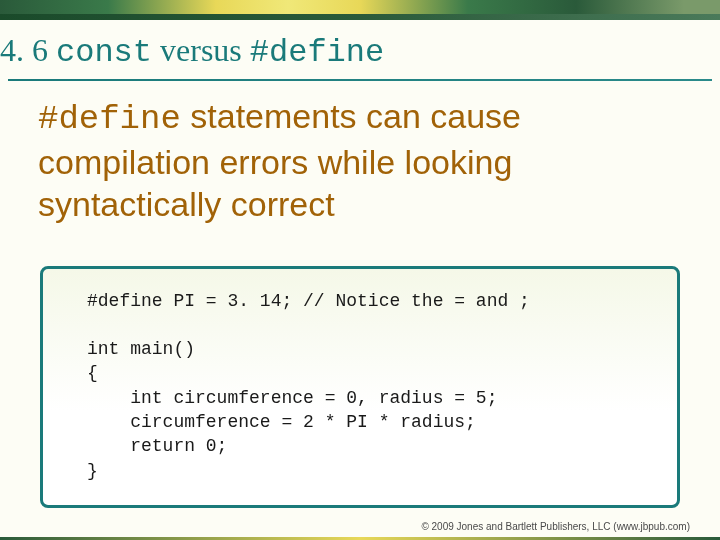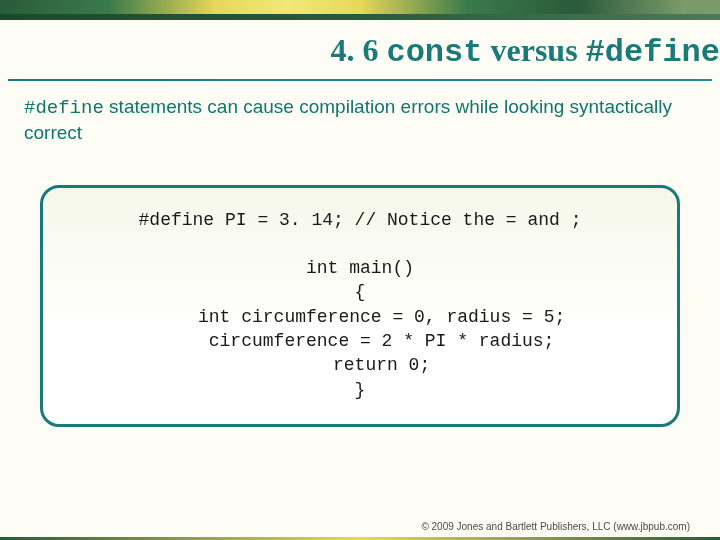--- a/index.html
+++ b/index.html
@@ -20,58 +20,57 @@
   .banner::after {
     content: "";
     position: absolute;
     bottom: 0;
     left: 0;
     right: 0;
     height: 6px;
     background: linear-gradient(90deg, #1a4a2a 0%, #2a5a3a 50%, #4a7a5a 100%);
   }
   .title {
-    text-align: right;
+    text-align: left;
     font-size: 32px;
-    font-weight: bold;
+    font-weight: normal;
     color: #1a7a7a;
     margin-top: 12px;
     margin-bottom: 8px;
     font-family: Georgia, serif;
   }
   .title .mono {
     font-family: "Courier New", monospace;
   }
   .divider {
     height: 2px;
     background: linear-gradient(90deg, #1a7a7a 0%, #2a8a8a 100%);
     margin: 0 8px 14px;
   }
   .subtitle {
-    font-size: 19px;
-    color: #0f766e;
-    padding: 0 24px;
+    font-size: 34px;
+    color: #a16207;
+    padding: 0 38px;
     line-height: 1.25;
     font-family: Arial, sans-serif;
   }
   .subtitle .mono {
     font-family: "Courier New", monospace;
   }
   .codebox {
     margin: 40px 40px 0;
     border: 3px solid #1a7a7a;
-    border-radius: 19px;
+    border-radius: 8px;
     background: linear-gradient(180deg, #f5f8e8 0%, #ffffff 60%);
     padding: 20px 44px 22px;
     font-family: "Courier New", monospace;
     font-size: 18px;
     color: #1a1a1a;
     line-height: 1.35;
     white-space: pre;
-    text-align: center;
   }
   .footer {
     position: absolute;
     bottom: 8px;
     right: 30px;
     font-size: 10px;
     color: #4a4a4a;
     font-family: Arial, sans-serif;
   }
   .bottom-stripe {

